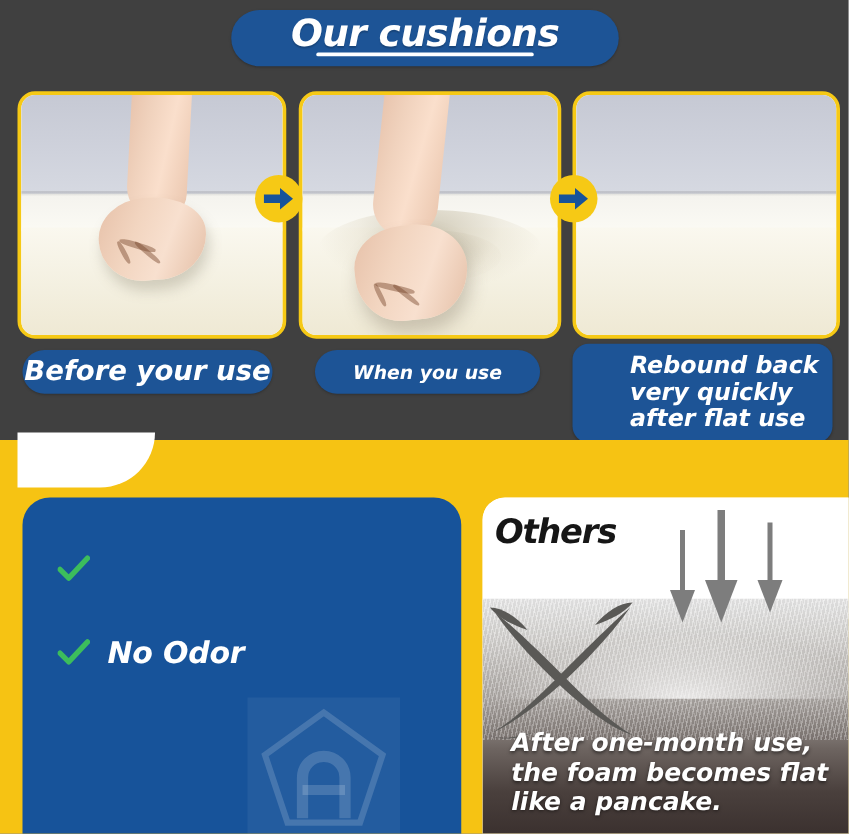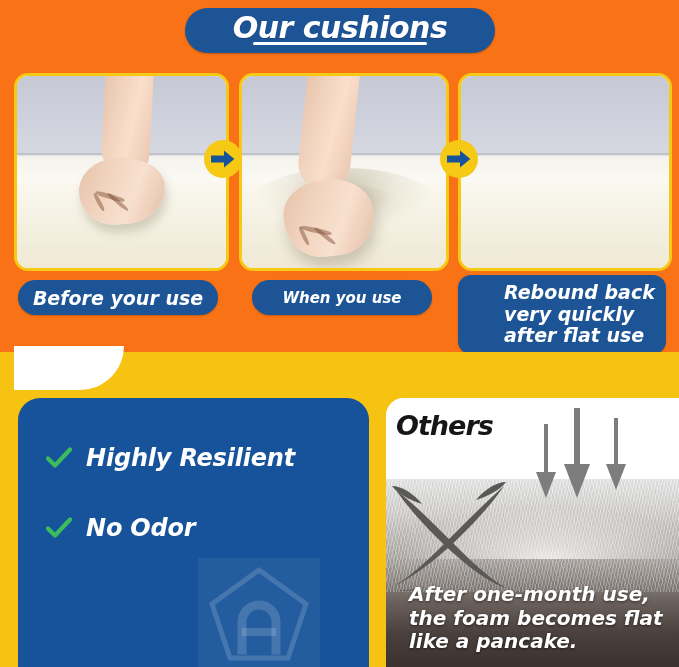--- a/index.html
+++ b/index.html
@@ -1,20 +1,20 @@
 <!DOCTYPE html>
 <html><head>
 <meta charset="utf-8">
 <style>
   html,body{margin:0;padding:0;background:#ffffff;}
   body{
     width:679px;height:667px;overflow:hidden;position:relative;
     font-family:"DejaVu Sans", sans-serif;
   }
-  .stage{position:absolute;left:0;top:0;width:679px;height:667px;background:#f97316;}
+  .stage{position:absolute;left:0;top:0;width:679px;height:667px;background:#404040;}
 
   
   .title-banner{
     position:absolute;left:185px;top:8px;width:310px;height:45px;
     background:#1d5496;border-radius:23px;
     display:flex;align-items:center;justify-content:center;
     box-shadow:0 1px 2px rgba(0,0,0,.25);
   }
   .title-banner .t-text{
     color:#ffffff;font-weight:bold;font-style:italic;font-size:30px;
@@ -89,21 +89,21 @@
   .arrow-badge svg{display:block;}
 
   
   .pill{
     position:absolute;background:#1d5496;border-radius:20px;
     display:flex;align-items:center;justify-content:center;
     color:#fff;font-weight:bold;font-style:italic;
     font-family:"DejaVu Sans", sans-serif;
     box-shadow:0 1px 2px rgba(0,0,0,.22);
   }
-  .cap1{left:18px;top:280px;width:200px;height:35px;font-size:19px;text-align:right;}
+  .cap1{left:18px;top:280px;width:200px;height:35px;font-size:22px;text-align:right;}
   .cap2{left:252px;top:280px;width:180px;height:35px;font-size:15px;}
   .cap3{
     left:458px;top:275px;width:208px;height:79px;border-radius:13px;
     flex-direction:column;align-items:flex-start;justify-content:center;
     padding:0 0 0 13px;box-sizing:border-box;font-size:19px;line-height:1.14;
   }
   .cap3 span{display:block;white-space:nowrap;margin-left:33px;}
 
   
   .yellow-frame{
@@ -247,21 +247,20 @@
     <div class="notch-curve"></div>
   </div>
 
   <div class="feature-card">
     <div class="feat-list">
 
       <div class="feat-row">
         <svg class="check" viewBox="0 0 26 22" aria-hidden="true">
           <path d="M2 11.5 L9 18.5 L24 2.5" fill="none" stroke="#3cbd5c" stroke-width="4.2" stroke-linecap="round" stroke-linejoin="round"></path>
         </svg>
-        <div class="feat-label">Highly Resilient</div>
       </div>
 
 
       <div class="feat-row">
         <svg class="check" viewBox="0 0 26 22" aria-hidden="true">
           <path d="M2 11.5 L9 18.5 L24 2.5" fill="none" stroke="#3cbd5c" stroke-width="4.2" stroke-linecap="round" stroke-linejoin="round"></path>
         </svg>
         <div class="feat-label">No Odor</div>
       </div>
 

